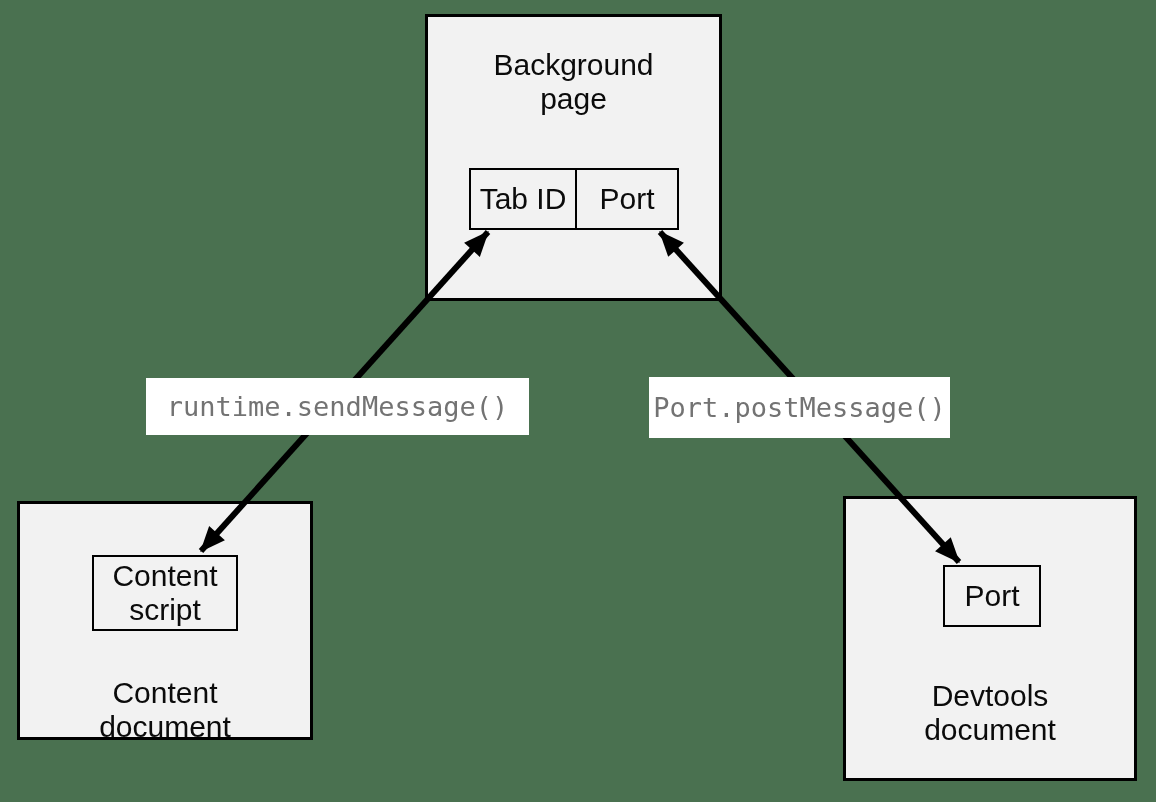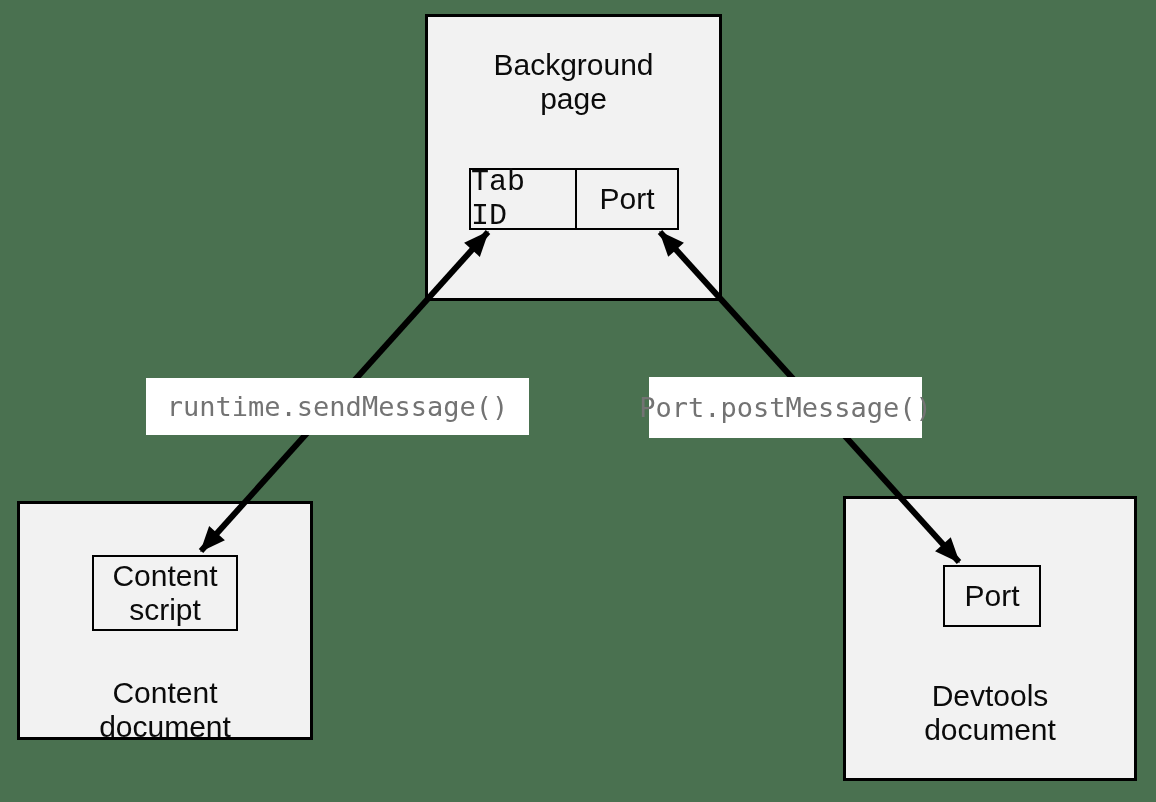--- a/index.html
+++ b/index.html
@@ -43,21 +43,21 @@
 
   #tab-table{
     position:absolute;left:41px;top:151px;width:210px;height:62px;
     border:2px solid var(--node-border);
     display:flex;background:var(--node-fill);
   }
   .tab-cell{
     display:flex;align-items:center;justify-content:center;
     font-size:30px;height:100%;
   }
-  .tab-cell.first{width:106px;border-right:2px solid var(--node-border);font-family:Liberation Mono, monospace;}
+  .tab-cell.first{width:106px;border-right:2px solid var(--node-border);}
   .tab-cell.second{flex:1;}
 
   #content-document{left:17px;top:501px;width:296px;height:239px;}
   #content-document .node-title{top:172px;}
   #content-script{left:72px;top:51px;width:146px;height:76px;}
 
   #devtools-document{left:843px;top:496px;width:294px;height:285px;}
   #devtools-document .node-title{top:180px;}
   #devtools-port{left:97px;top:66px;width:98px;height:62px;}
 
@@ -67,21 +67,21 @@
 
   .edge-label{
     position:absolute;z-index:3;
     background:var(--label-bg);
     display:flex;align-items:center;justify-content:center;
     font-family:"DejaVu Sans Mono","Liberation Mono",monospace;
     font-size:27px;color:#737373;
     white-space:nowrap;
   }
   #label-send{left:146px;top:378px;width:383px;height:57px;}
-  #label-post{left:649px;top:377px;width:273px;height:61px;}
+  #label-post{left:649px;top:377px;width:301px;height:61px;}
 </style>
 </head>
 <body>
 
 <div class="stage">
 
   <div class="node" id="background-page">
     <div class="node-title">Background
 page</div>
     <div id="tab-table">

